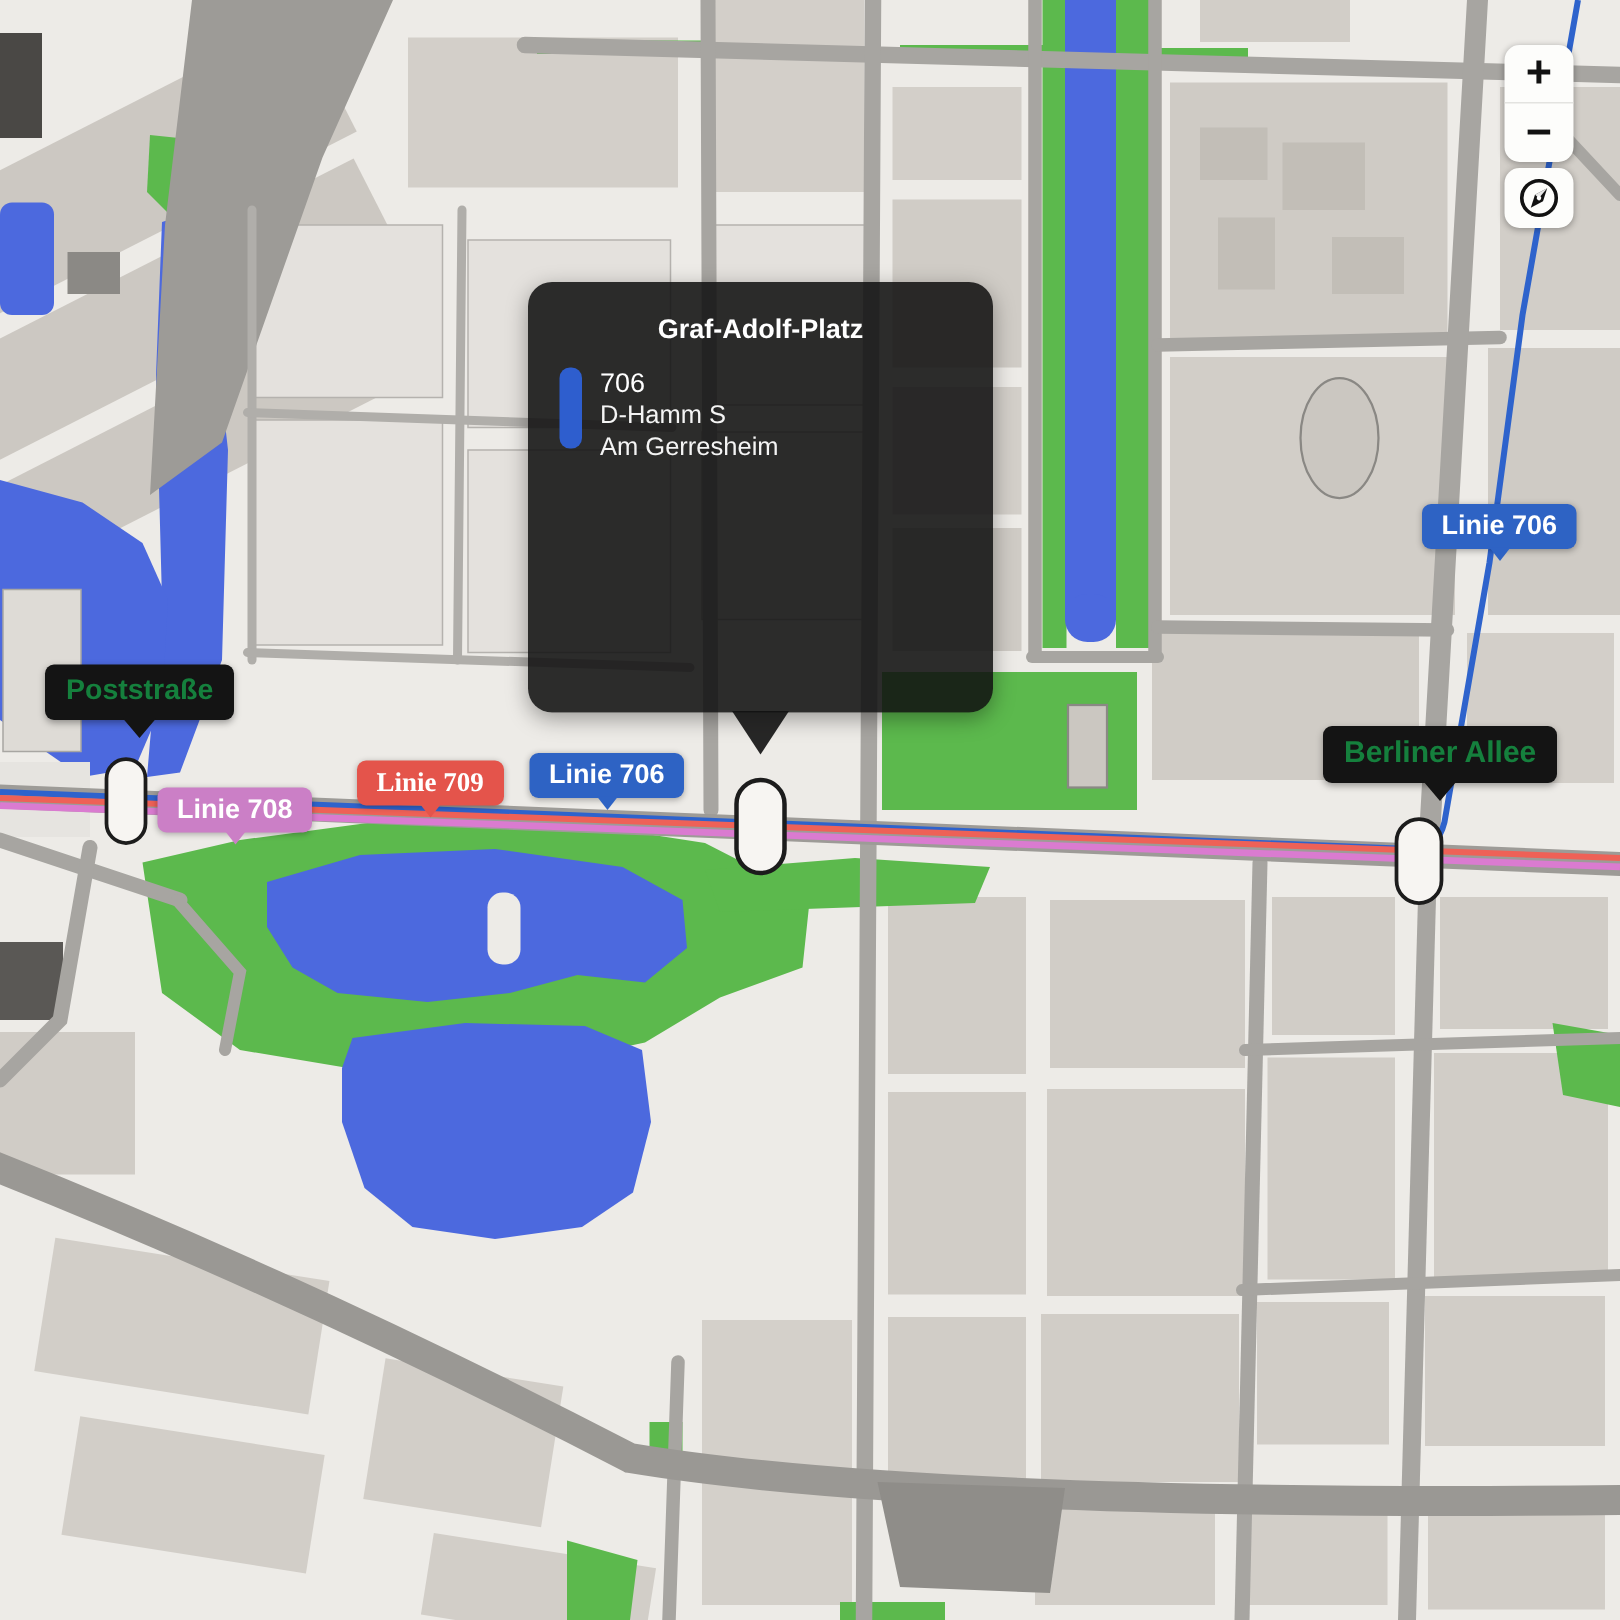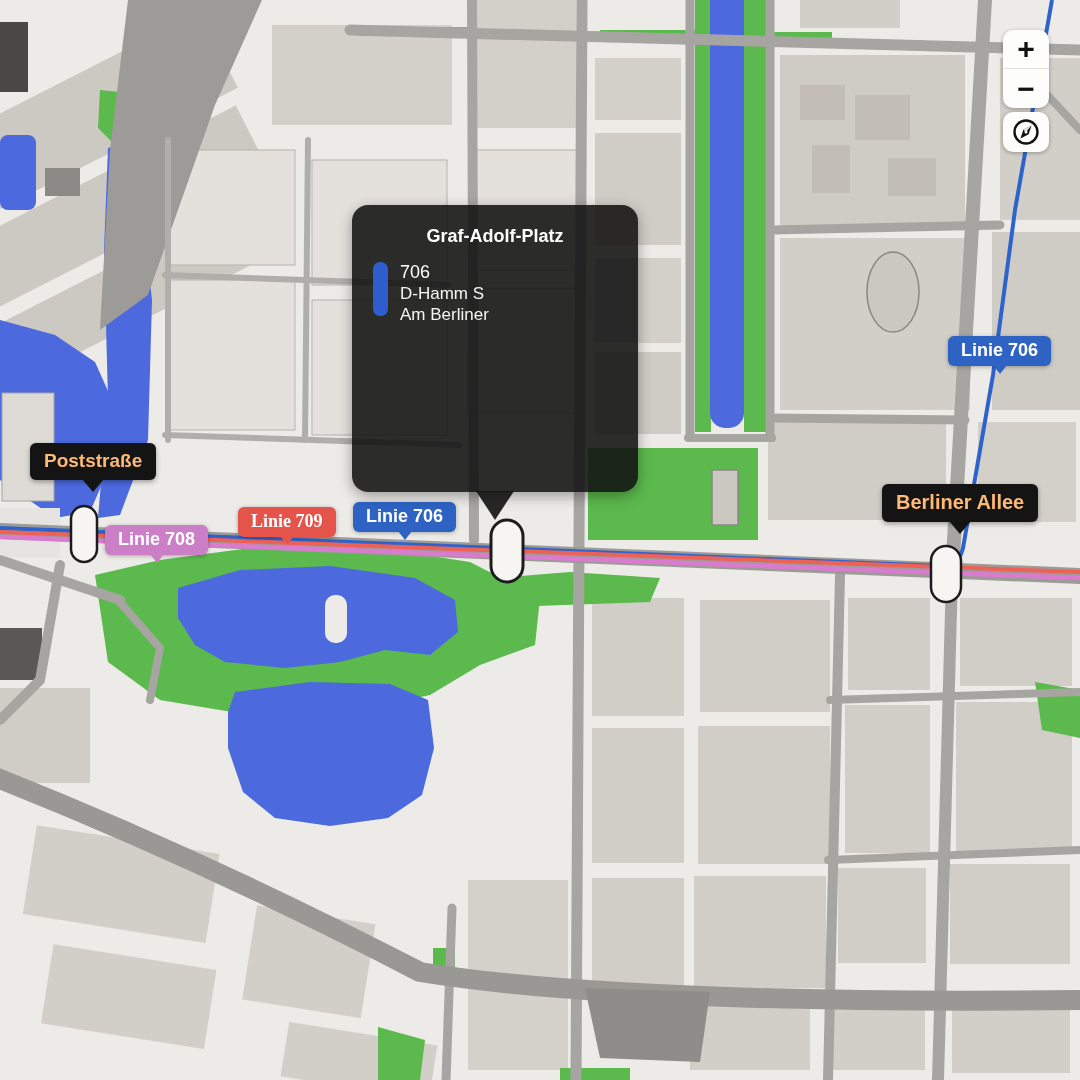--- a/index.html
+++ b/index.html
@@ -3,41 +3,41 @@
 <meta charset="utf-8">
 <style>
   html,body{margin:0;padding:0;background:#222;}
   .stage{
     position:relative;width:1080px;height:1080px;overflow:hidden;
     font-family:"Liberation Sans",sans-serif;background:#edebe7;
   }
   .map-svg{position:absolute;left:0;top:0;}
 
   .station-label{
-    position:absolute;background:#141414;color:#fdba74;font-weight:700;
+    position:absolute;background:#141414;color:#15803d;font-weight:700;
     font-size:19px;padding:7px 14px 8px;border-radius:6px;white-space:nowrap;
     box-shadow:0 2px 5px rgba(0,0,0,.35);
   }
   .badge{
     position:absolute;color:#fff;font-weight:700;font-size:18px;
     padding:4px 13px 5px;border-radius:6px;white-space:nowrap;
     box-shadow:0 1px 4px rgba(0,0,0,.3);
   }
   .tri{
     position:absolute;width:0;height:0;left:50%;
     border-left:11px solid transparent;border-right:11px solid transparent;
     border-top:13px solid #141414;bottom:-12px;margin-left:-11px;
   }
   .tri-sm{
     border-left-width:7px;border-right-width:7px;border-top-width:9px;
     bottom:-8px;margin-left:-7px;
   }
 
   .popup{
-    position:absolute;left:352px;top:205px;width:286px;height:287px;
+    position:absolute;left:352px;top:188px;width:310px;height:287px;
     background:rgba(17,17,17,0.88);border-radius:16px;color:#fff;
     box-shadow:0 4px 14px rgba(0,0,0,.35);
   }
   .popup-title{
     text-align:center;font-weight:700;font-size:18px;margin-top:21px;
   }
   .popup-rows{
     display:flex;flex-direction:column;gap:19px;padding:15px 20px 0 21px;
   }
   .popup-row{display:flex;gap:12px;}
@@ -242,21 +242,21 @@
 
   <div class="popup">
     <div class="popup-title">Graf-Adolf-Platz</div>
     <div class="popup-rows">
 
       <div class="popup-row">
         <span class="bar" style="background-color: rgb(46, 94, 206);"></span>
         <div>
           <div class="line-num">706</div>
           <div class="dest">D-Hamm S</div>
-          <div class="dest">Am Berliner</div>
+          <div class="dest">Am Gerresheim</div>
         </div>
       </div>
 
 
 
     </div>
     <i class="popup-tip"></i>
   </div>
 
   <div class="ctrl-zoom">

